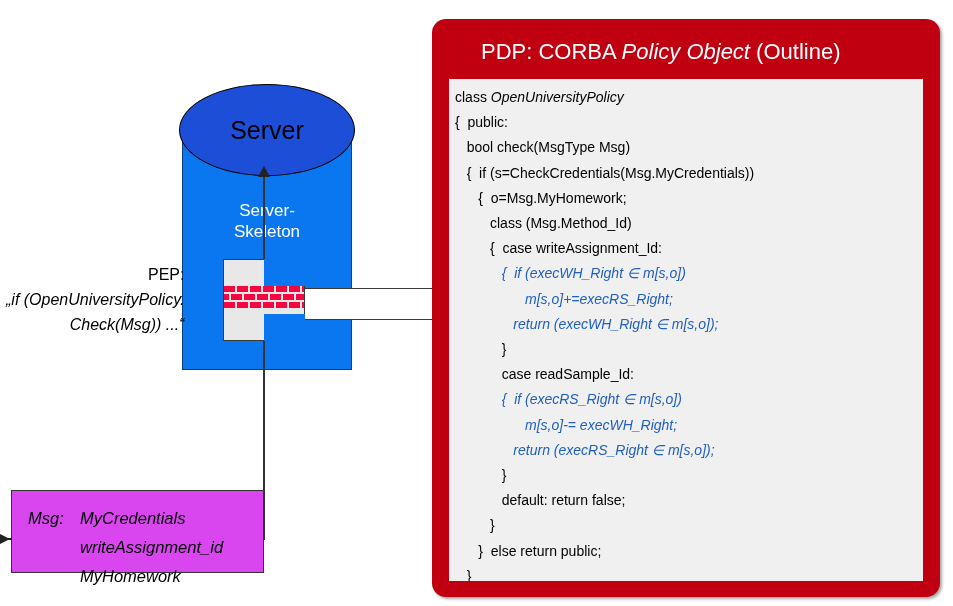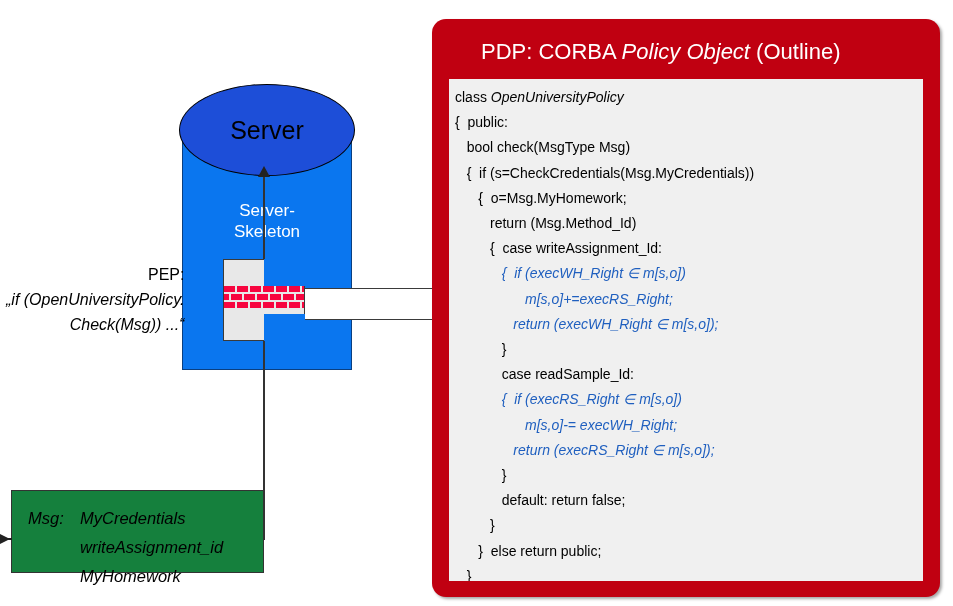--- a/index.html
+++ b/index.html
@@ -156,21 +156,21 @@
     z-index: 6;
   }
 
   
   .msg-box {
     position: absolute;
     left: 11px;
     top: 490px;
     width: 253px;
     height: 83px;
-    background: #15803d;
+    background: #d946ef;
     border: 1.5px solid #333333;
     box-sizing: border-box;
     z-index: 4;
   }
   .msg-rows {
     position: absolute;
     left: 16px;
     top: 13px;
     font-style: italic;
     font-size: 16.5px;
@@ -322,21 +322,21 @@
   <div class="pdp-panel">
     <div class="pdp-title">
       <span>PDP: CORBA </span><span class="it">Policy Object</span><span> (Outline)</span>
     </div>
     <div class="pdp-code" id="code-block">
         <div class="code-line"><span>class </span><span style="font-style: italic;">OpenUniversityPolicy</span></div>
         <div class="code-line">{  public:</div>
         <div class="code-line">   bool check(MsgType Msg)</div>
         <div class="code-line">   {  if (s=CheckCredentials(Msg.MyCredentials))</div>
         <div class="code-line">      {  o=Msg.MyHomework;</div>
-        <div class="code-line">         return (Msg.Method_Id)</div>
+        <div class="code-line">         class (Msg.Method_Id)</div>
         <div class="code-line">         {  case writeAssignment_Id:</div>
         <div class="code-line blue">            {  if (execWH_Right ∈ m[s,o])</div>
         <div class="code-line blue">                  m[s,o]+=execRS_Right;</div>
         <div class="code-line blue">               return (execWH_Right ∈ m[s,o]);</div>
         <div class="code-line">            }</div>
         <div class="code-line">            case readSample_Id:</div>
         <div class="code-line blue">            {  if (execRS_Right ∈ m[s,o])</div>
         <div class="code-line blue">                  m[s,o]-= execWH_Right;</div>
         <div class="code-line blue">               return (execRS_Right ∈ m[s,o]);</div>
         <div class="code-line">            }</div>

